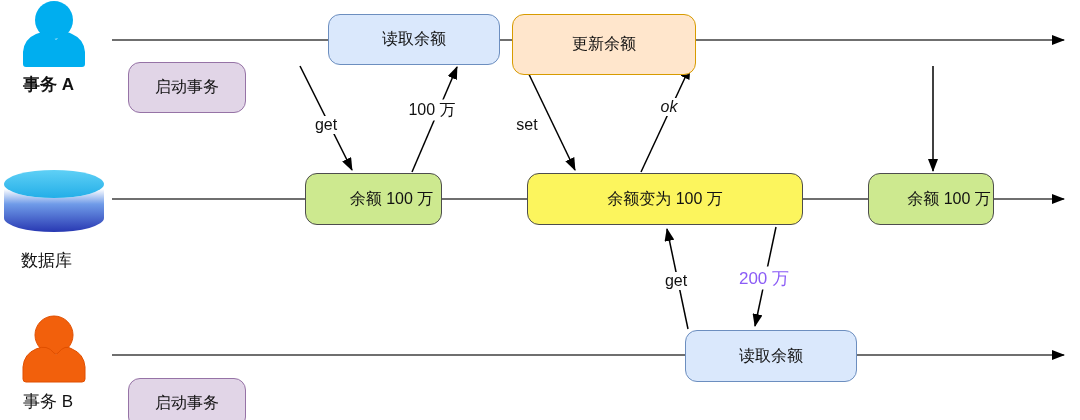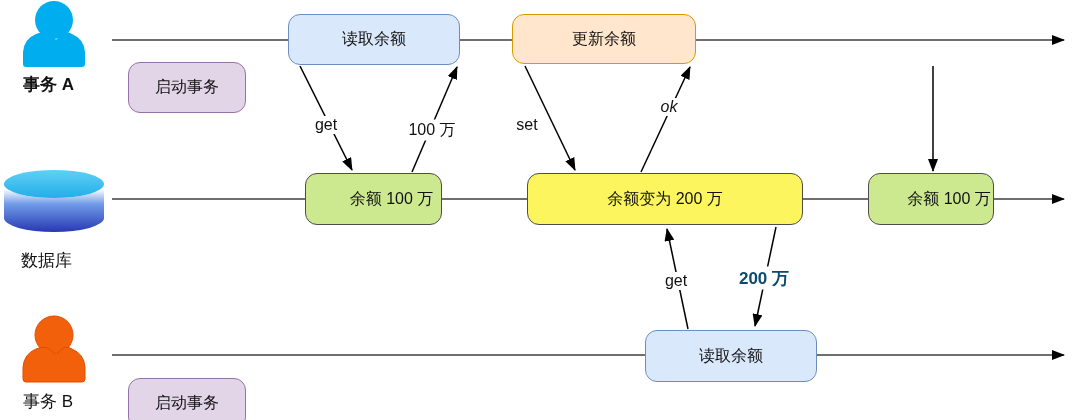--- a/index.html
+++ b/index.html
@@ -7,30 +7,30 @@
     position:relative;width:1080px;height:420px;background:#ffffff;overflow:hidden;
     font-family:"Liberation Sans","DejaVu Sans",sans-serif;color:#111;
   }
   .stage svg{position:absolute;left:0;top:0;z-index:0;}
   .node{
     position:absolute;z-index:2;display:flex;align-items:center;justify-content:center;
     border-radius:12px;border:1.6px solid #000;font-size:16px;white-space:nowrap;
     box-sizing:border-box;
   }
   .purple{background:#E1D5E7;border-color:#9673A6;margin-top:48px;}
-  .blue{background:#DAE8FC;border-color:#6C8EBF;}
+  .blue{background:#DAE8FC;border-color:#6C8EBF;margin-left:40px;}
   .orange{background:#FFE6CC;border-color:#D79B00;}
   .redbox{background:#F8CECC;border-color:#B85450;}
   .green{background:#CDE98F;border-color:#4D4D4D;padding-left:36px;}
   .yellow{background:#FCF55D;border-color:#4D4D4D;}
   .edge-label{
     position:absolute;z-index:3;transform:translate(-50%,-50%);
     background:#ffffff;padding:0 3px;font-size:16px;white-space:nowrap;
   }
-  .hot{color:#0c4a6e;font-weight:bold;font-size:17px;}
+  .hot{color:#8b5cf6;font-weight:normal;font-size:17px;}
   .lane-label{
     position:absolute;z-index:2;font-size:17px;white-space:nowrap;
   }
 </style>
 </head>
 <body>
 
 <div class="stage">
 
   <svg width="1080" height="420" viewBox="0 0 1080 420">
@@ -77,29 +77,29 @@
       <path d="M0,61 L0,49 Q1,36 13,31 Q24,26 31,35 Q33,38 35,35 Q42,26 49,31 Q61,36 62,49 L62,61 Q62,64 59,64 L3,64 Q0,64 0,61 Z"></path>
     </g>
   </svg>
 
   <div class="lane-label" style="left:23px;top:73px;font-weight:bold;">事务 A</div>
   <div class="lane-label" style="left:21px;top:249px;">数据库</div>
   <div class="lane-label" style="left:23px;top:390px;">事务 B</div>
 
   <div class="node purple" style="left:128px;top:14px;width:118px;height:51px;">启动事务</div>
   <div class="node blue" style="left:288px;top:14px;width:172px;height:51px;">读取余额</div>
-  <div class="node orange" style="left:512px;top:14px;width:184px;height:50px;">更新余额</div>
+  <div class="node orange" style="left:512px;top:14px;width:184px;height:61px;">更新余额</div>
 
   <div class="node green" style="left:305px;top:173px;width:137px;height:52px;">余额 100 万</div>
-  <div class="node yellow" style="left:527px;top:173px;width:276px;height:52px;">余额变为 200 万</div>
+  <div class="node yellow" style="left:527px;top:173px;width:276px;height:52px;">余额变为 100 万</div>
   <div class="node green" style="left:868px;top:173px;width:126px;height:52px;">余额 100 万</div>
 
   <div class="node purple" style="left:128px;top:330px;width:118px;height:51px;">启动事务</div>
   <div class="node blue" style="left:645px;top:330px;width:172px;height:52px;">读取余额</div>
 
   <div class="edge-label" style="left:326px;top:125px;">get</div>
-  <div class="edge-label" style="left:432px;top:130px;">100 万</div>
+  <div class="edge-label" style="left:432px;top:110px;">100 万</div>
   <div class="edge-label" style="left:527px;top:125px;">set</div>
   <div class="edge-label" style="left:669px;top:107px;font-style:italic;">ok</div>
   <div class="edge-label" style="left:676px;top:281px;">get</div>
   <div class="edge-label hot" style="left:764px;top:278px;">200 万</div>
 
 </div>
 
 </body></html>

